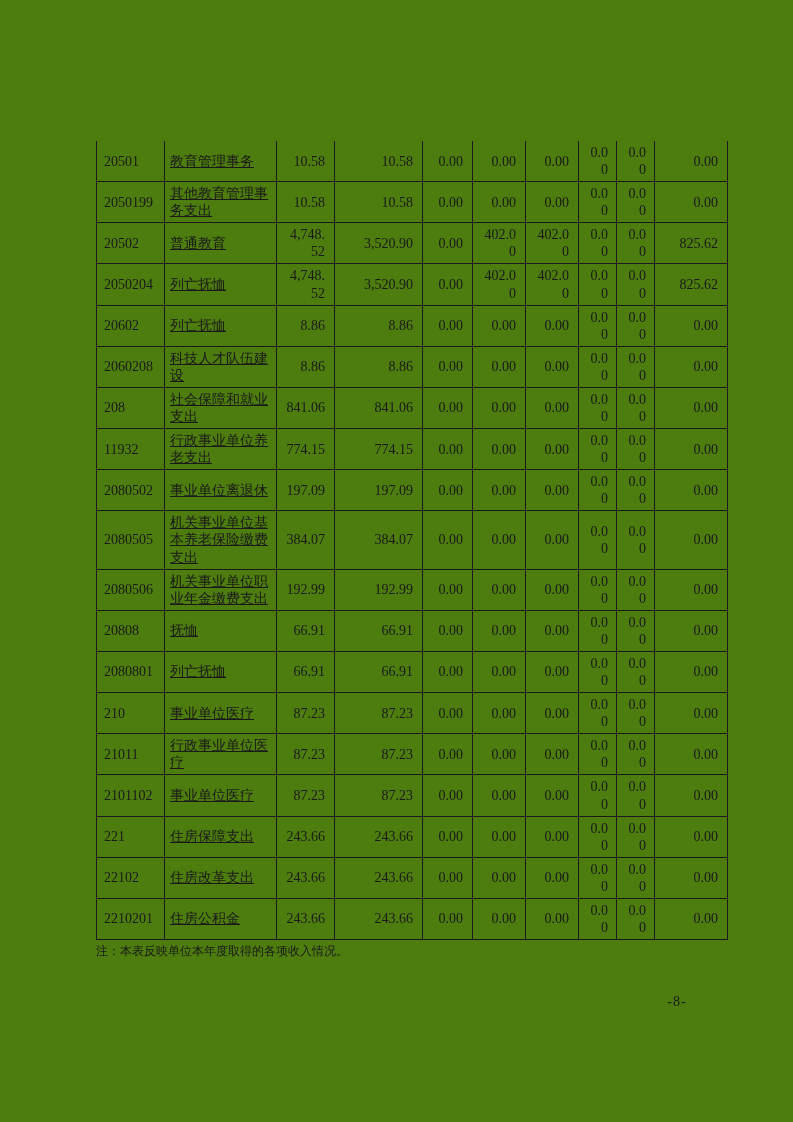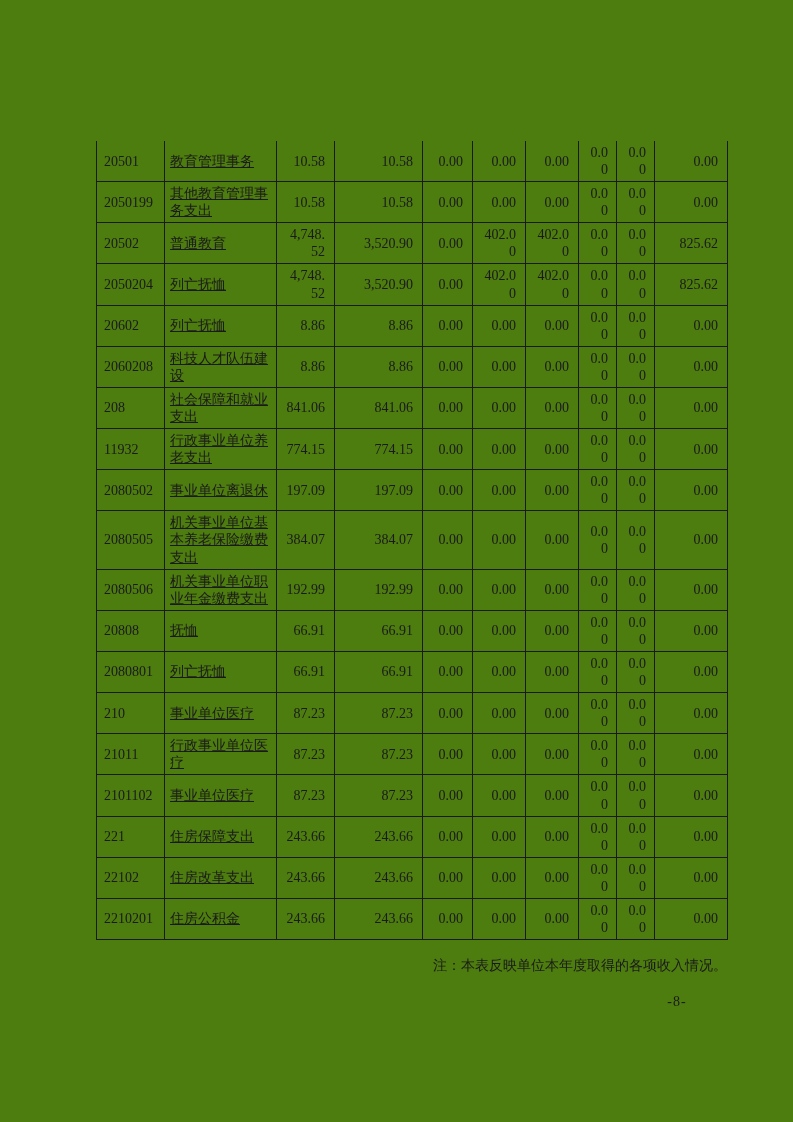--- a/index.html
+++ b/index.html
@@ -50,23 +50,23 @@
   td.n3  { padding: 3px 9px; }
   td.n4  { padding: 3px 9px; }
   td.n5  { padding: 3px 9px; }
   td.n6  { padding: 3px 9px; }
   td.n7  { padding: 3px 9px; }
   td.n8  { padding: 3px 8px; }
   td.n9  { padding: 3px 8px; }
   td.n10 { padding: 3px 9px; }
 
   .note {
-    margin-top: 17px;
-    font-size: 14px;
-    text-align: right;
+    margin-top: 3px;
+    font-size: 12px;
+    text-align: left;
     white-space: nowrap;
   }
   .page-number {
     position: absolute;
     left: 650px;
     top: 994px;
     width: 54px;
     text-align: center;
     font-size: 14px;
     letter-spacing: 1px;

